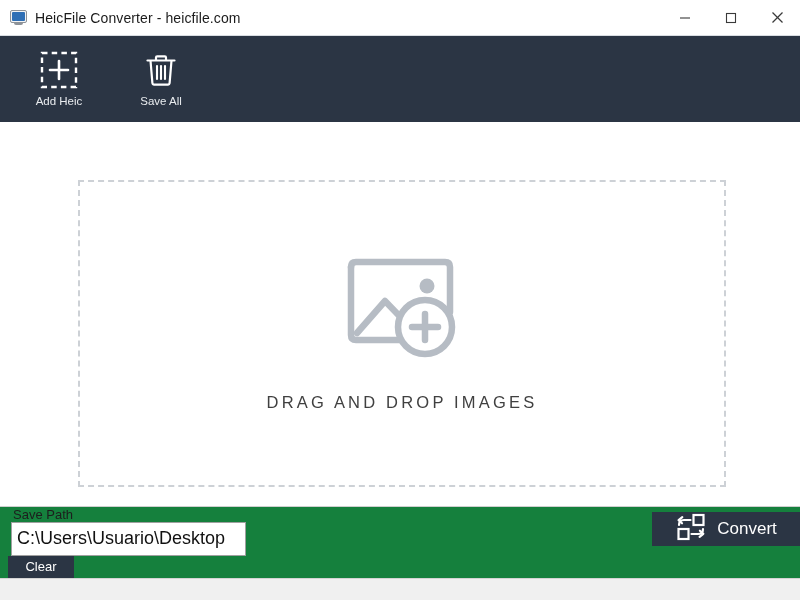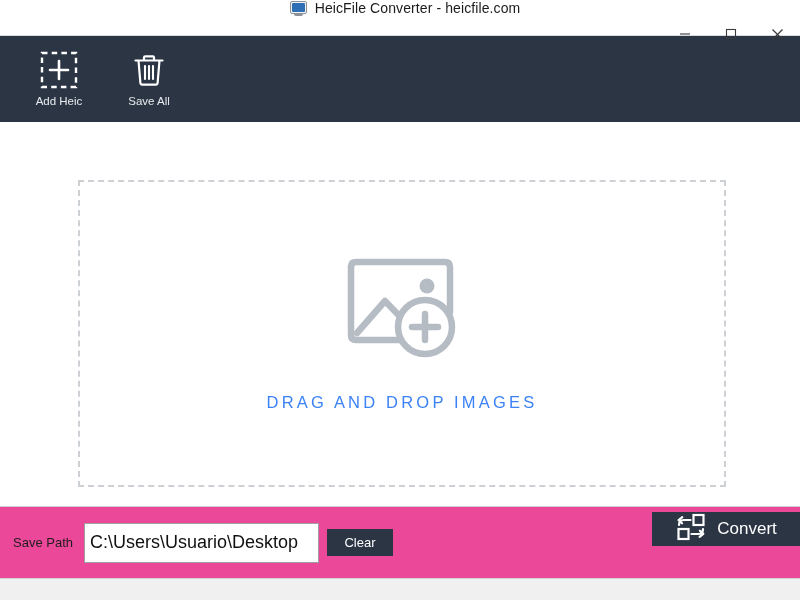--- a/index.html
+++ b/index.html
@@ -23,21 +23,20 @@
 
   
   .titlebar {
     height: 36px;
     min-height: 36px;
     background: #ffffff;
     display: flex;
     align-items: center;
     border-bottom: 1px solid #d9dde2;
     position: relative;
-    flex-direction: column;
   }
   .titlebar-left {
     display: flex;
     align-items: center;
     padding-left: 10px;
     gap: 8px;
   }
   .app-icon {
     width: 17px;
     height: 15px;
@@ -90,21 +89,21 @@
 
   
   .toolbar {
     height: 86px;
     min-height: 86px;
     background: #2b3544;
     display: flex;
     align-items: flex-start;
     padding-left: 14px;
     padding-top: 8px;
-    gap: 0px;
+    gap: 12px;
   }
   .tool-btn {
     width: 90px;
     height: 74px;
     display: flex;
     flex-direction: column;
     align-items: center;
     justify-content: flex-start;
     cursor: default;
     padding-top: 4px;
@@ -139,34 +138,35 @@
     flex-direction: column;
     align-items: center;
     justify-content: center;
     cursor: default;
   }
   .dz-icon {
     margin-bottom: 26px;
   }
   .dz-text {
     font-size: 16.5px;
-    color: #3b82f6;
+    color: #404040;
     letter-spacing: 3.2px;
     white-space: nowrap;
   }
 
   
   .bottombar {
     height: 72px;
     min-height: 72px;
-    background: #ec4899;
+    background: #15803d;
     border-top: 1px solid #cfcfcf;
     display: flex;
-    align-items: center;
-    position: relative;
+    align-items: flex-start;
+    position: relative;
+    flex-direction: column;
   }
   .save-label {
     font-size: 13px;
     color: #1d1d1d;
     margin-left: 13px;
     white-space: nowrap;
   }
   .path-input {
     margin-left: 11px;
     width: 235px;

